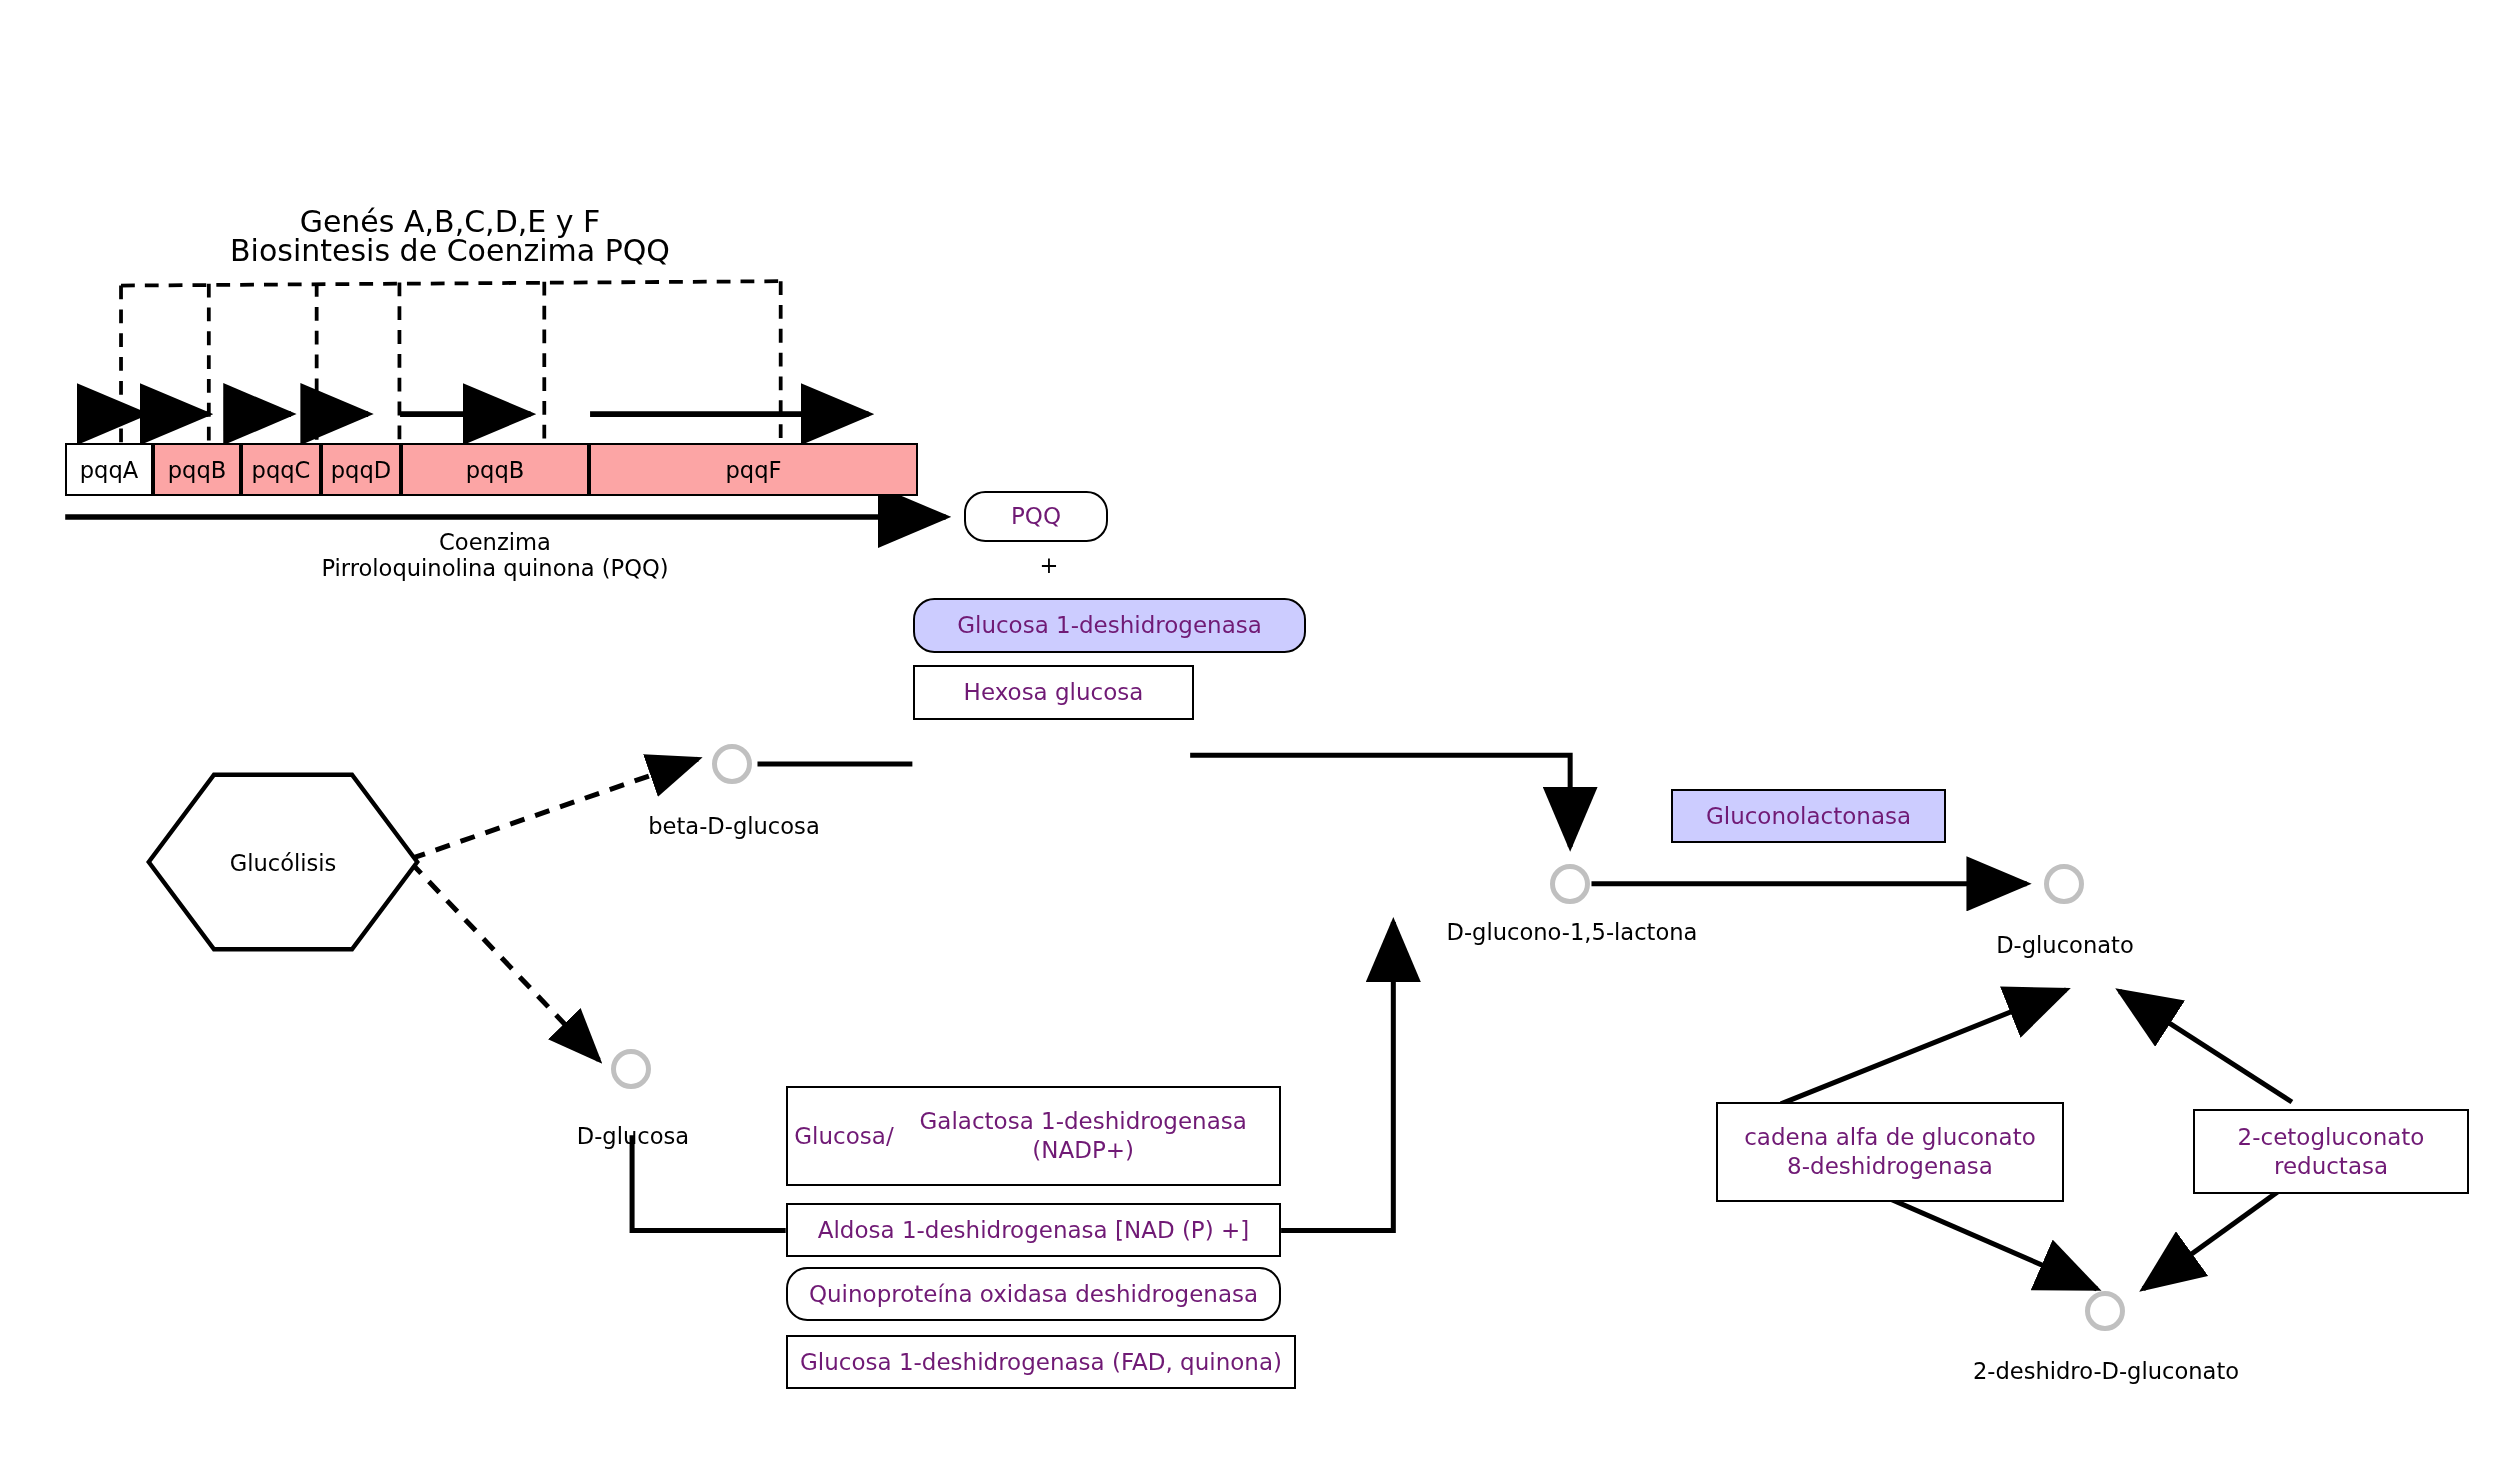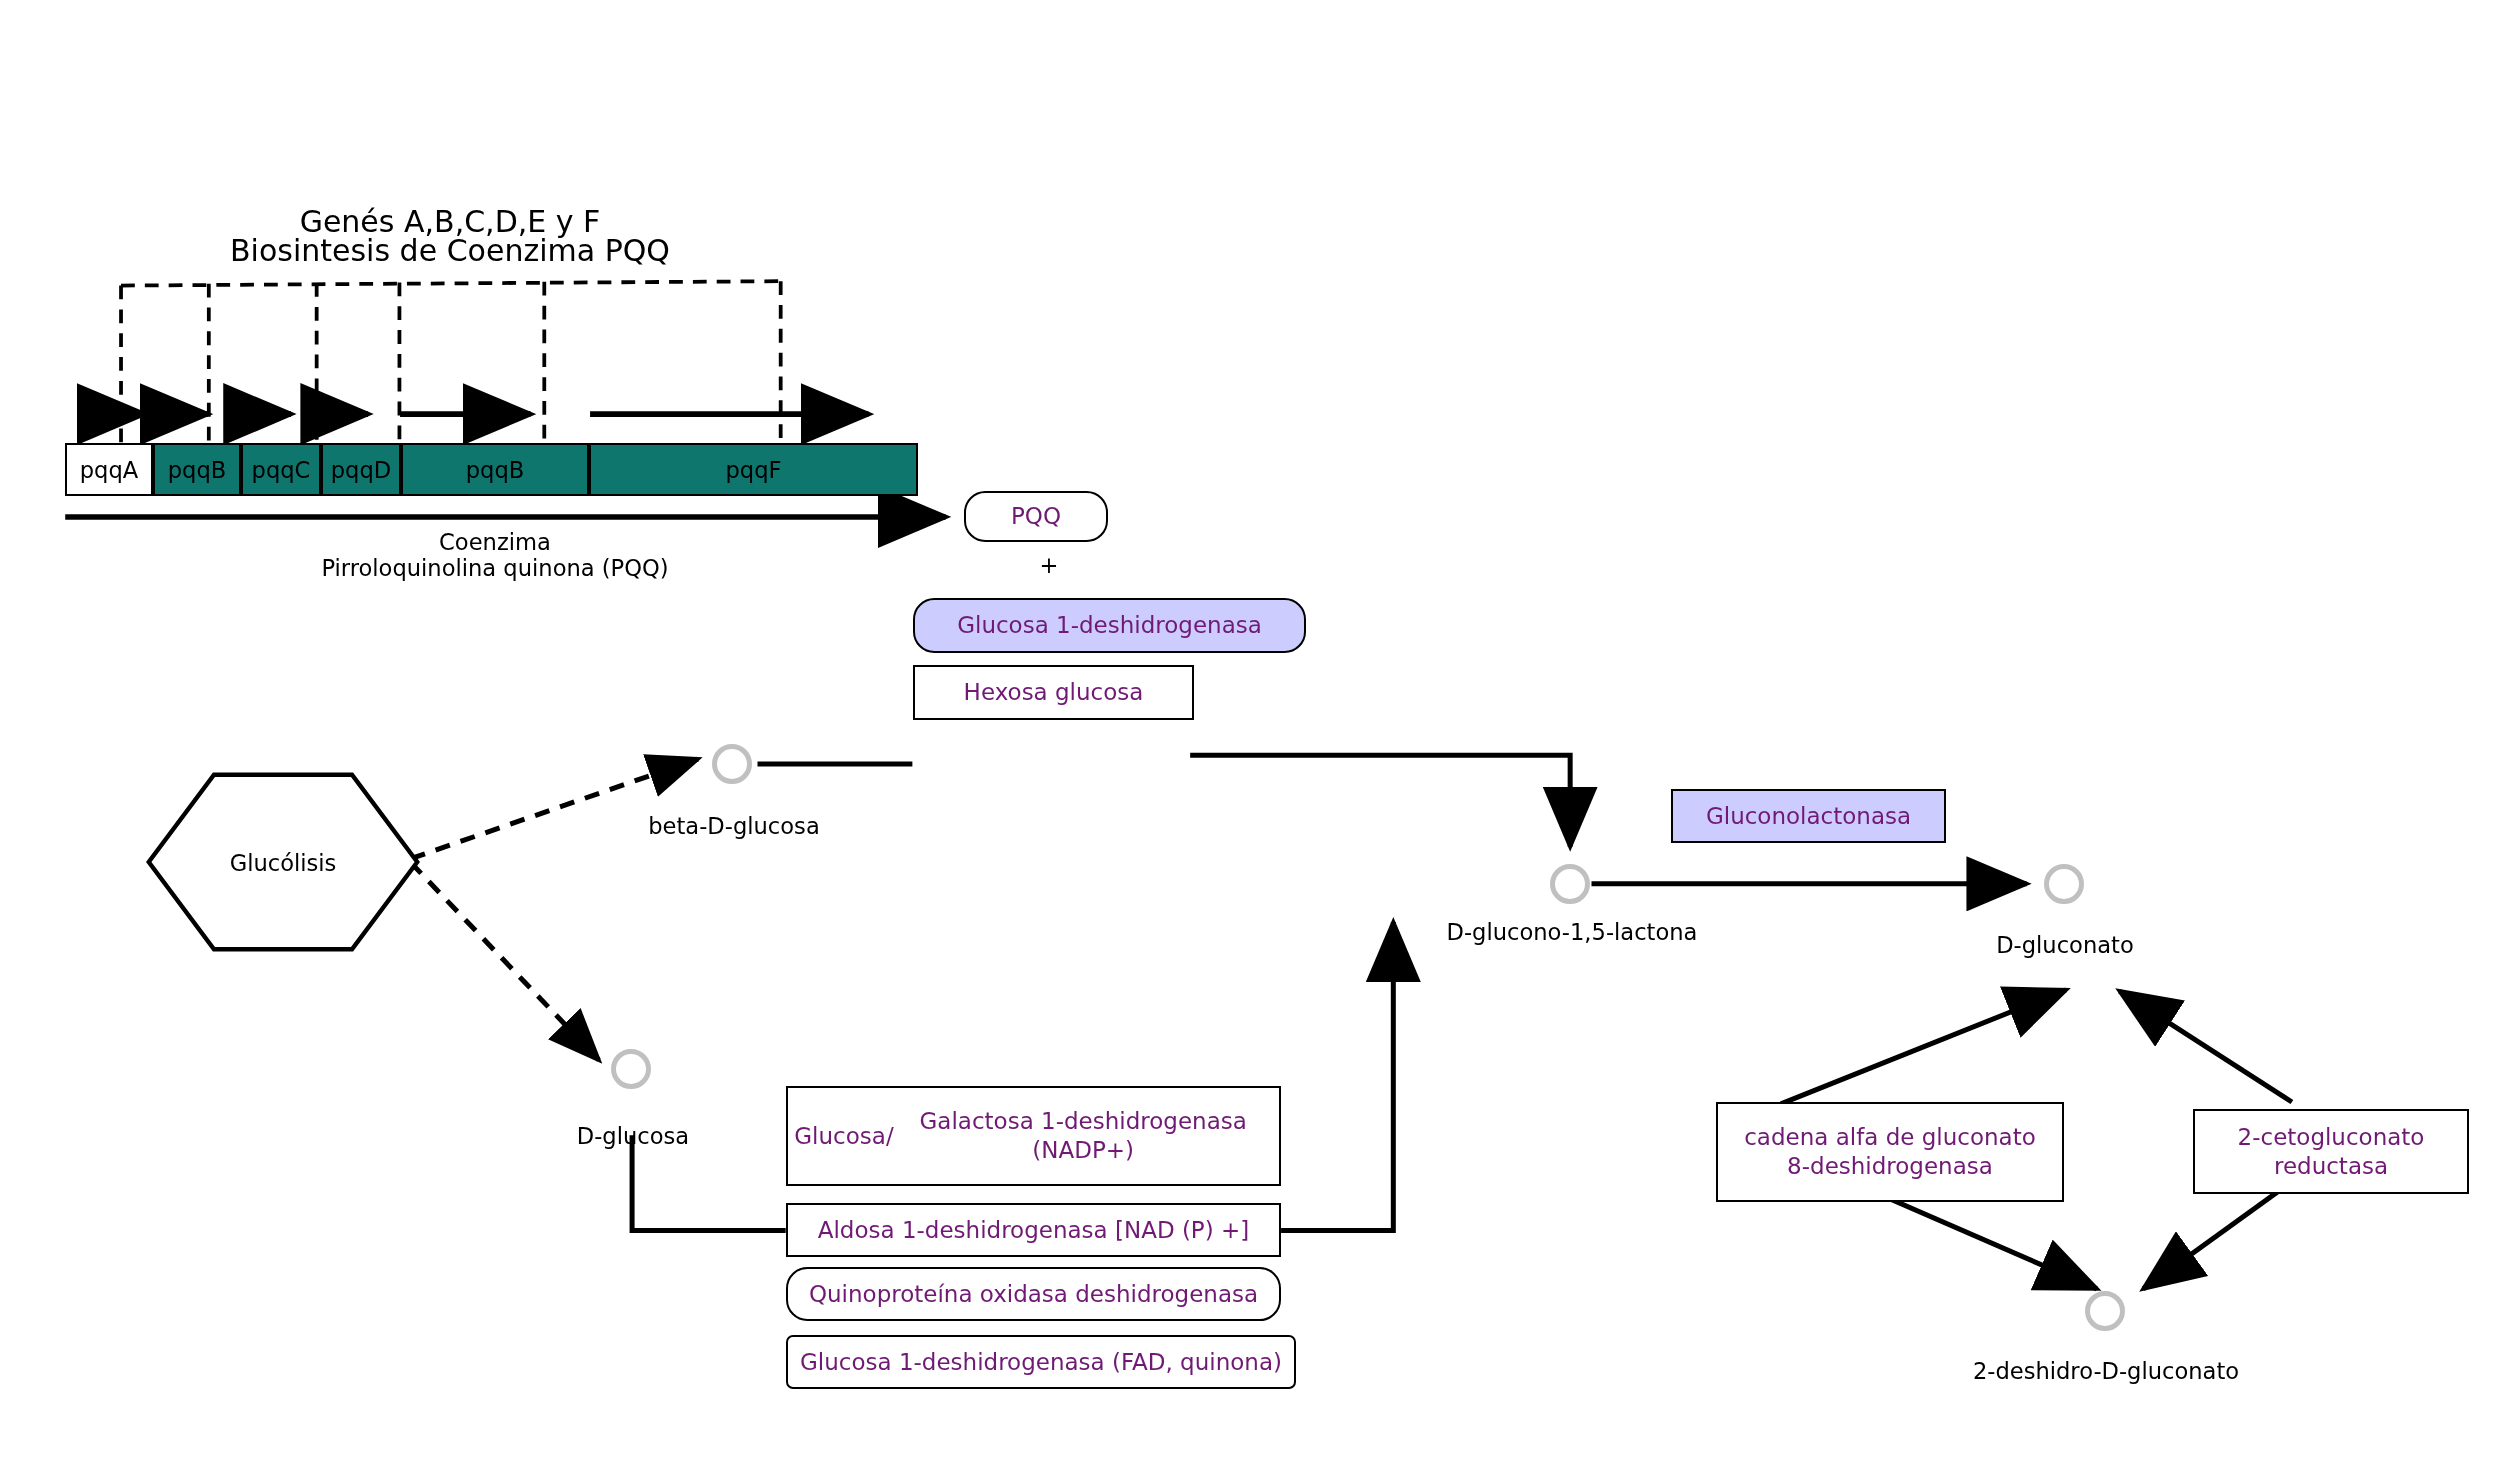--- a/index.html
+++ b/index.html
@@ -51,21 +51,21 @@
     color: #701a75;
     line-height: 1.25;
     padding: 0 6.3px;
   }
   .box.purple { background: #ccccff; }
   .box.round  { border-radius: 21.3px; }
   .gene {
     position: absolute;
     box-sizing: border-box;
     border: 2.5px solid #000000;
-    background: #0f766e;
+    background: #fca5a5;
     display: flex;
     align-items: center;
     justify-content: center;
     font-size: 22.6px;
     color: #000000;
   }
   .gene.white { background: #ffffff; }
 
   
   .circ {
@@ -189,21 +189,21 @@
   <div class="txt c" style="left:2106px; top:1358px;">2-deshidro-D-gluconato</div>
 
   <div class="box purple" style="left:1671px; top:789px; width:275px; height:54px;">Gluconolactonasa</div>
 
   <div class="box" style="left:786px; top:1086px; width:495px; height:100px; flex-direction:row;">
     <span>Glucosa/</span>
     <span>Galactosa 1-deshidrogenasa (NADP+)</span>
   </div>
   <div class="box" style="left:786px; top:1203px; width:495px; height:54px;">Aldosa 1-deshidrogenasa [NAD (P) +]</div>
   <div class="box round" style="left:786px; top:1267px; width:495px; height:54px;">Quinoproteína oxidasa deshidrogenasa</div>
-  <div class="box" style="left:786px; top:1335px; width:510px; height:54px;border-radius:7px;">Glucosa 1-deshidrogenasa (FAD, quinona)</div>
+  <div class="box" style="left:786px; top:1335px; width:510px; height:54px;">Glucosa 1-deshidrogenasa (FAD, quinona)</div>
 
   <div class="box" style="left:1716px; top:1102px; width:348px; height:100px; flex-direction:column;">
     <span>cadena alfa de gluconato</span>
     <span>8-deshidrogenasa</span>
   </div>
   <div class="box" style="left:2193px; top:1109px; width:276px; height:85px; flex-direction:column;">
     <span>2-cetogluconato</span>
     <span>reductasa</span>
   </div>
 

